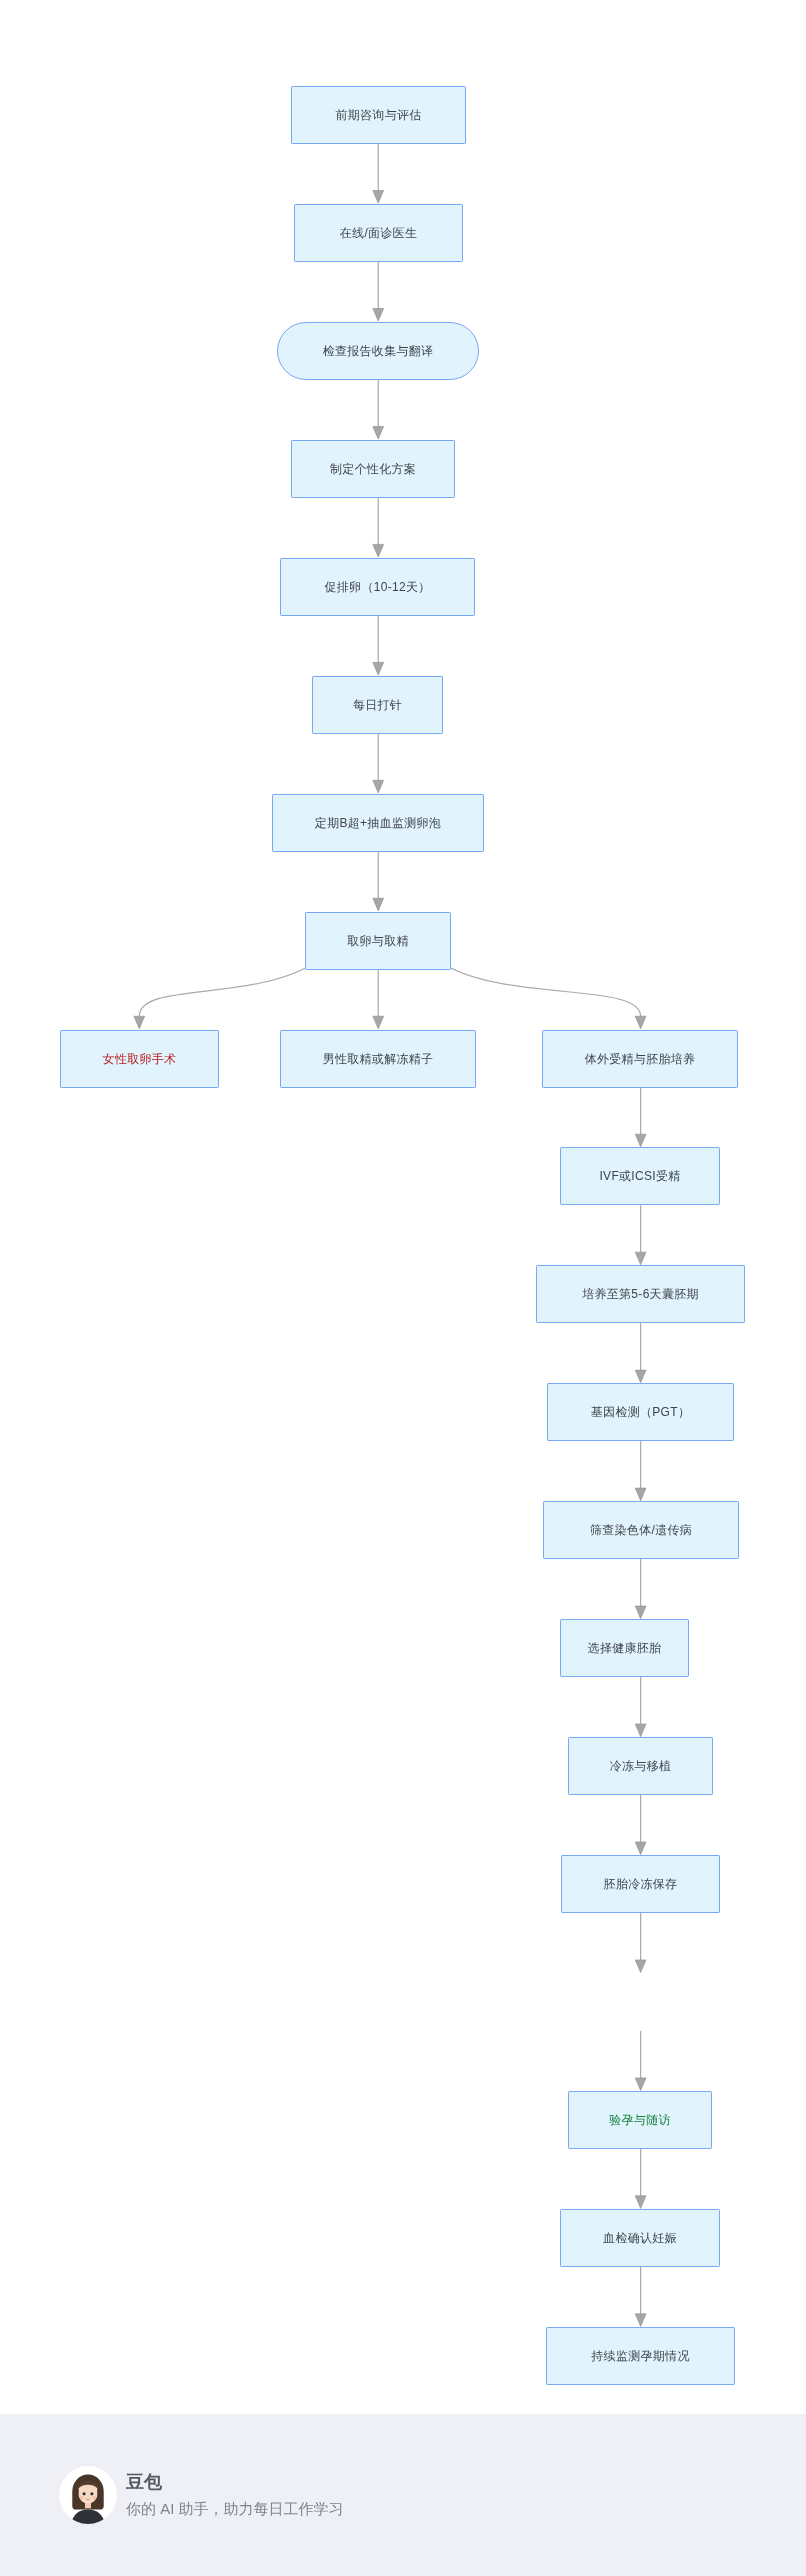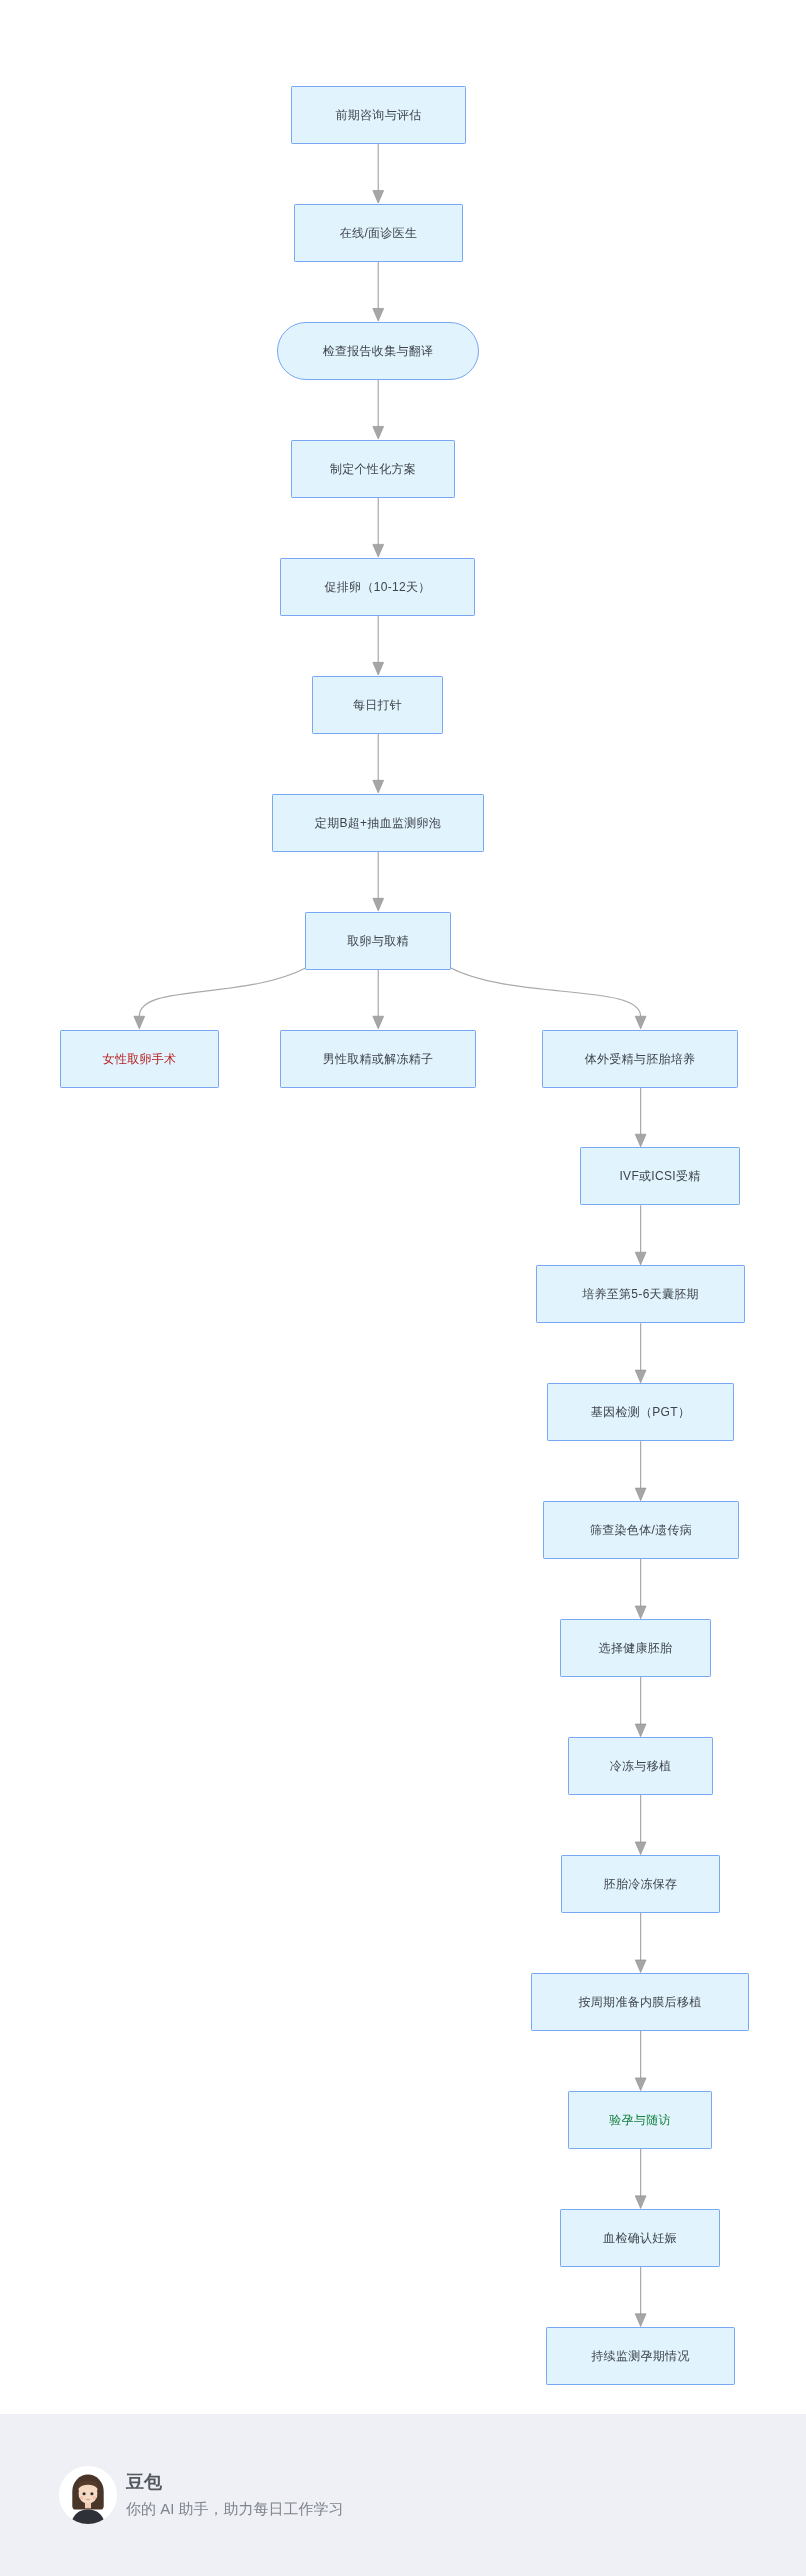--- a/index.html
+++ b/index.html
@@ -109,43 +109,40 @@
       </div>
       <div class="node" style="left: 60px; top: 1002px; width: 159px; height: 58px; background: rgb(225, 243, 253); border-color: rgb(120, 167, 244); color: #b91c1c;">
         <span>女性取卵手术</span>
       </div>
       <div class="node" style="left: 280px; top: 1002px; width: 196px; height: 58px; background: rgb(225, 243, 253); border-color: rgb(120, 167, 244); color: rgb(63, 68, 75);">
         <span>男性取精或解冻精子</span>
       </div>
       <div class="node" style="left: 542px; top: 1002px; width: 196px; height: 58px; background: rgb(225, 243, 253); border-color: rgb(120, 167, 244); color: rgb(63, 68, 75);">
         <span>体外受精与胚胎培养</span>
       </div>
-      <div class="node" style="left: 580px; top: 1119px; width: 160px; height: 58px; background: rgb(225, 243, 253); border-color: rgb(120, 167, 244); color: rgb(63, 68, 75); text-align: center;">
+      <div class="node" style="left: 560px; top: 1119px; width: 160px; height: 58px; background: rgb(225, 243, 253); border-color: rgb(120, 167, 244); color: rgb(63, 68, 75); text-align: center;">
         <span>IVF或ICSI受精</span>
       </div>
       <div class="node" style="left: 536px; top: 1237px; width: 209px; height: 58px; background: rgb(225, 243, 253); border-color: rgb(120, 167, 244); color: rgb(63, 68, 75);">
         <span>培养至第5-6天囊胚期</span>
       </div>
       <div class="node" style="left: 547px; top: 1355px; width: 187px; height: 58px; background: rgb(225, 243, 253); border-color: rgb(120, 167, 244); color: rgb(63, 68, 75);">
         <span>基因检测（PGT）</span>
       </div>
       <div class="node" style="left: 543px; top: 1473px; width: 196px; height: 58px; background: rgb(225, 243, 253); border-color: rgb(120, 167, 244); color: rgb(63, 68, 75);">
         <span>筛查染色体/遗传病</span>
       </div>
-      <div class="node" style="left: 560px; top: 1591px; width: 151px; height: 58px; background: rgb(225, 243, 253); border-color: rgb(120, 167, 244); color: rgb(63, 68, 75);">
+      <div class="node" style="left: 560px; top: 1591px; width: 129px; height: 58px; background: rgb(225, 243, 253); border-color: rgb(120, 167, 244); color: rgb(63, 68, 75);">
         <span>选择健康胚胎</span>
       </div>
       <div class="node" style="left: 568px; top: 1709px; width: 145px; height: 58px; background: rgb(225, 243, 253); border-color: rgb(120, 167, 244); color: rgb(63, 68, 75);">
         <span>冷冻与移植</span>
       </div>
       <div class="node" style="left: 561px; top: 1827px; width: 159px; height: 58px; background: rgb(225, 243, 253); border-color: rgb(120, 167, 244); color: rgb(63, 68, 75);">
         <span>胚胎冷冻保存</span>
-      </div>
-      <div class="node" style="left: 531px; top: 1945px; width: 218px; height: 58px; background: rgb(225, 243, 253); border-color: rgb(120, 167, 244); color: rgb(63, 68, 75);">
-        <span>按周期准备内膜后移植</span>
       </div>
       <div class="node" style="left: 568px; top: 2063px; width: 144px; height: 58px; background: rgb(225, 243, 253); border-color: rgb(120, 167, 244); color: #15803d;">
         <span>验孕与随访</span>
       </div>
       <div class="node" style="left: 560px; top: 2181px; width: 160px; height: 58px; background: rgb(225, 243, 253); border-color: rgb(120, 167, 244); color: rgb(63, 68, 75);">
         <span>血检确认妊娠</span>
       </div>
       <div class="node" style="left: 546px; top: 2299px; width: 189px; height: 58px; background: rgb(225, 243, 253); border-color: rgb(120, 167, 244); color: rgb(63, 68, 75);">
         <span>持续监测孕期情况</span>
       </div>

